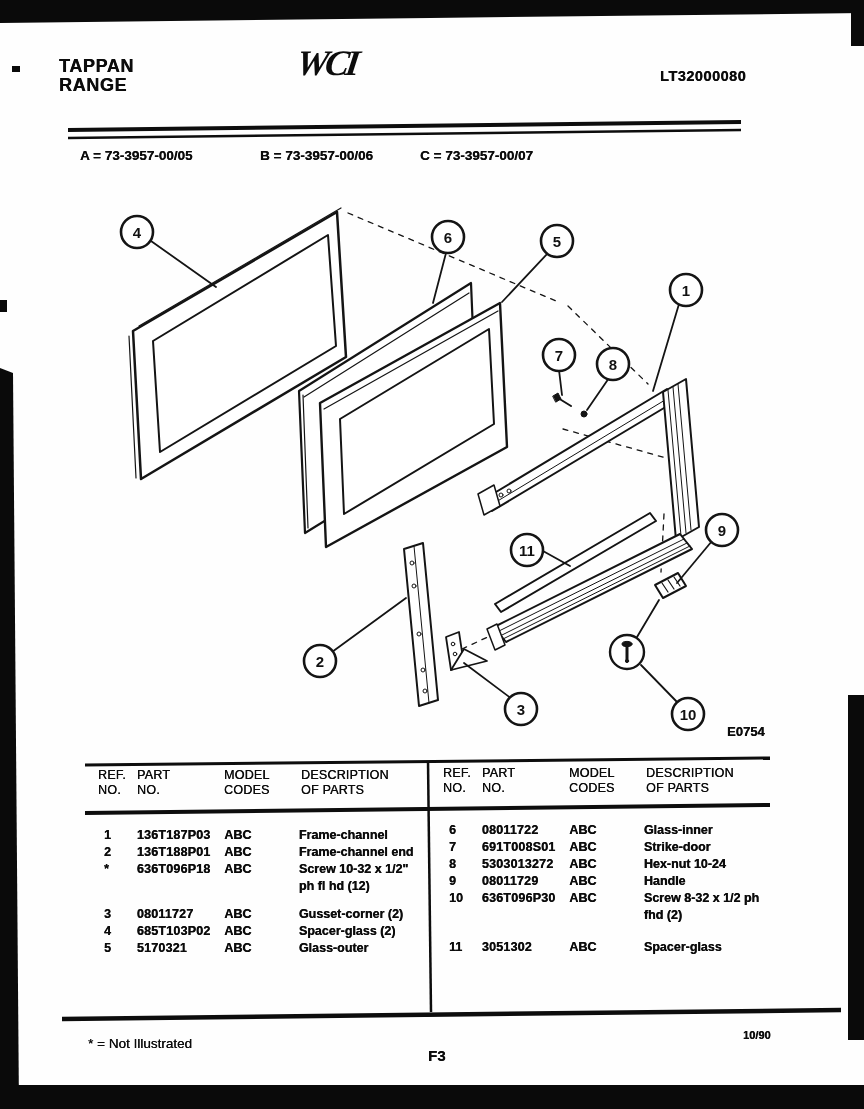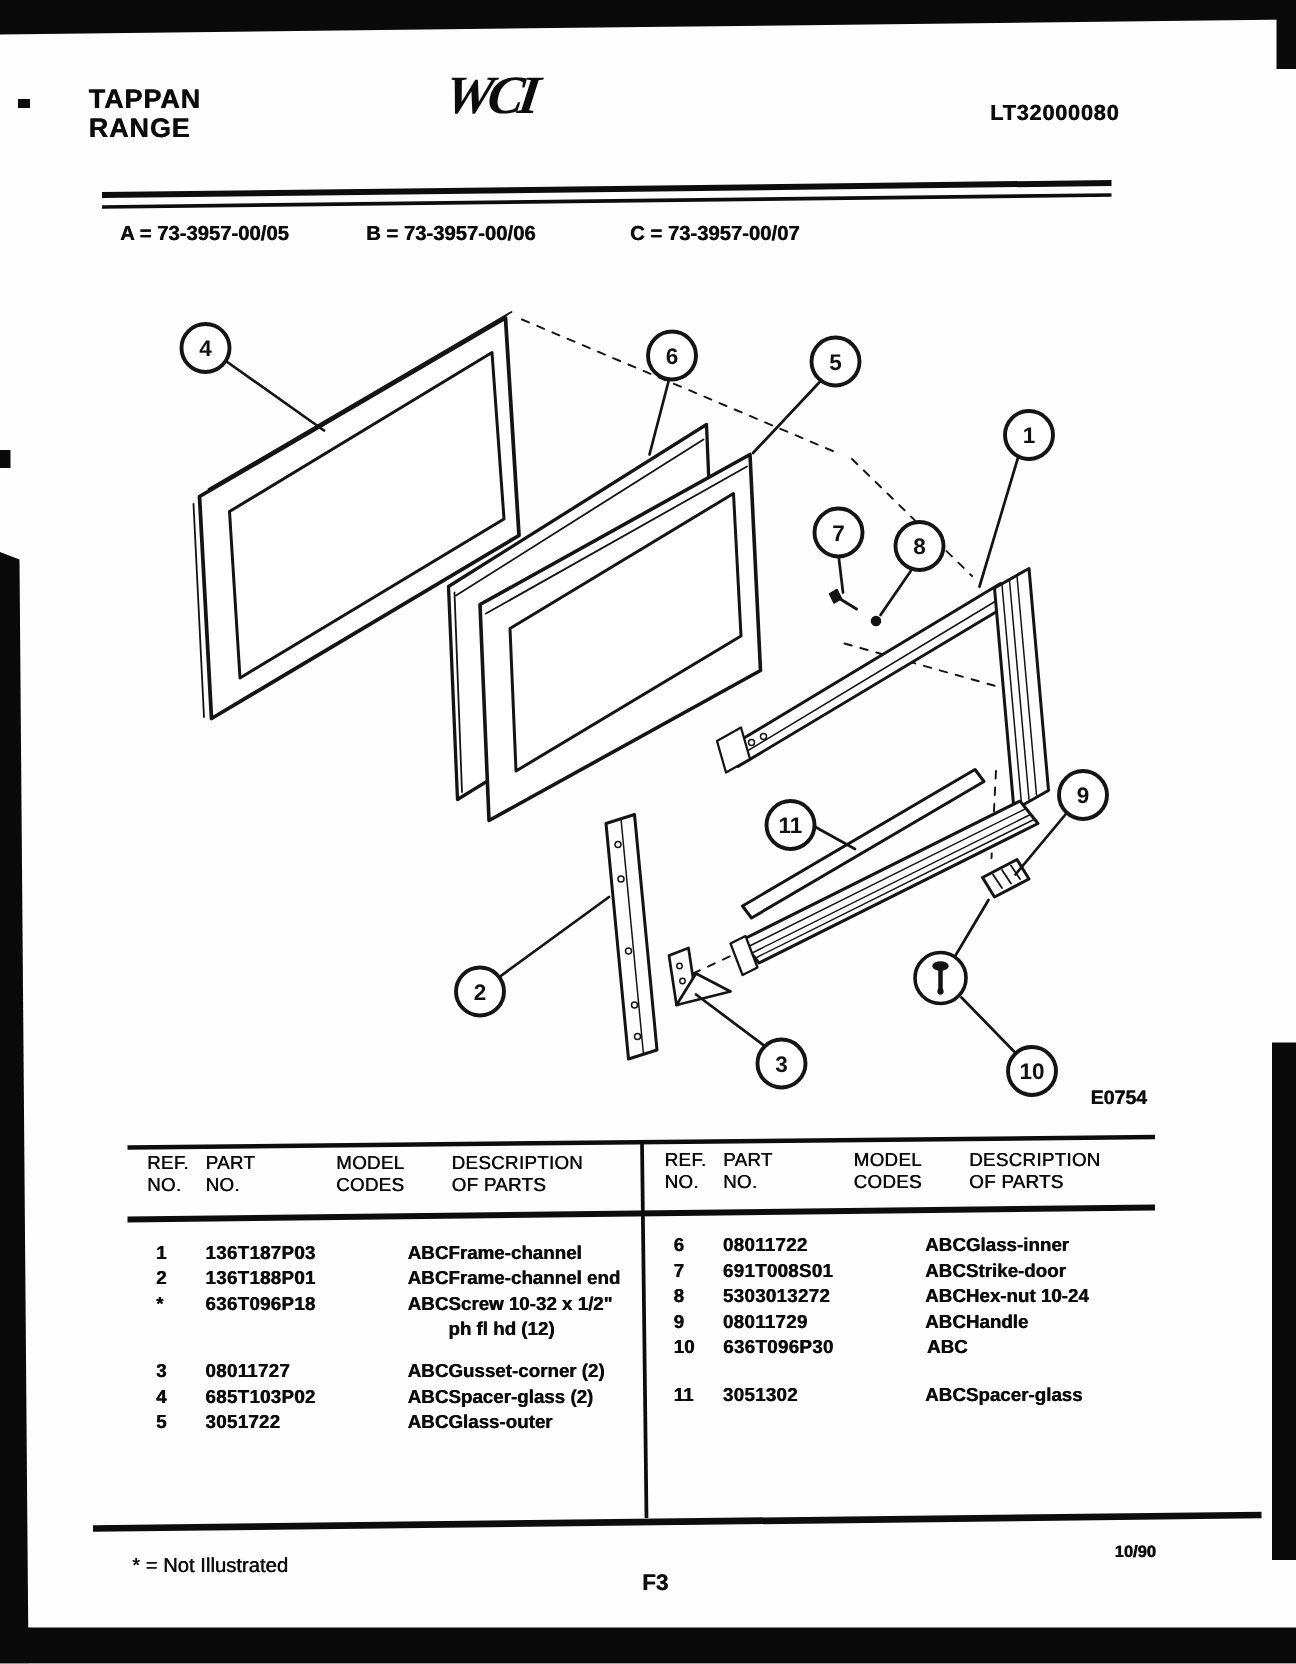--- a/index.html
+++ b/index.html
@@ -8,31 +8,31 @@
   .abs{position:absolute;}
   .thick{text-shadow:0.35px 0 0 currentColor;}
   
   .brand{left:59px;top:57px;font-size:18px;font-weight:bold;line-height:19px;letter-spacing:.6px;}
   .logo{left:297px;top:42px;font-size:36px;font-weight:bold;font-style:italic;letter-spacing:-3.5px;
         font-family:"Liberation Serif",serif;transform:skewX(-8deg);}
   .cat-title{left:363px;top:55px;font-size:15.5px;font-weight:bold;letter-spacing:.4px;}
   .doc-num{left:660px;top:52px;font-size:14.5px;font-weight:bold;letter-spacing:.5px;margin-top:16px;}
   .models{left:0;top:148px;width:864px;font-size:13.5px;font-weight:bold;}
   .models span{position:absolute;white-space:nowrap;}
-  .model-a{left:80px;} .model-b{left:244px;} .model-c{left:420px;}
+  .model-a{left:80px;} .model-b{left:260px;} .model-c{left:420px;}
   .fig-code{left:727px;top:724px;font-size:13px;font-weight:bold;}
   
   .th{font-size:12.5px;font-weight:normal;line-height:15px;white-space:pre-line;letter-spacing:.2px;}
   .rows{font-size:12.5px;font-weight:bold;}
   .row{display:flex;line-height:17px;}
   .row.gap{margin-top:11px;}
   .rows-right .row.gap{margin-top:15px;}
   .c-ref{width:41px;padding-left:8px;box-sizing:border-box;}
   .c-part{width:88px;letter-spacing:.2px;}
-  .c-codes{width:75px;text-align:right;}
+  .c-codes{width:75px;}
   .c-desc{width:130px;white-space:pre-line;}
   
   .foot-note{left:88px;top:1036px;font-size:13.5px;font-weight:normal;}
   .foot-page{left:428px;top:1047px;font-size:15px;font-weight:bold;}
   .foot-date{left:743px;top:1029px;font-size:11px;font-weight:bold;}
   svg.art{position:absolute;left:0;top:0;}
   .callout-num{font:bold 15px "Liberation Sans",sans-serif;}
 </style>
 </head>
 <body>
@@ -251,21 +251,21 @@
         <span class="c-desc">Gusset-corner (2)</span>
       </div>
       <div class="row">
         <span class="c-ref">4</span>
         <span class="c-part">685T103P02</span>
         <span class="c-codes">ABC</span>
         <span class="c-desc">Spacer-glass (2)</span>
       </div>
       <div class="row">
         <span class="c-ref">5</span>
-        <span class="c-part">3051722</span>
+        <span class="c-part">5170321</span>
         <span class="c-codes">ABC</span>
         <span class="c-desc">Glass-outer</span>
       </div>
     </div>
   <div class="abs rows rows-right thick" style="left:441px;top:822px;width:332px;" id="rows-right">
       <div class="row">
         <span class="c-ref">6</span>
         <span class="c-part">08011722</span>
         <span class="c-codes">ABC</span>
         <span class="c-desc">Glass-inner</span>
@@ -285,20 +285,22 @@
       <div class="row">
         <span class="c-ref">9</span>
         <span class="c-part">08011729</span>
         <span class="c-codes">ABC</span>
         <span class="c-desc">Handle</span>
       </div>
       <div class="row">
         <span class="c-ref">10</span>
         <span class="c-part">636T096P30</span>
         <span class="c-codes">ABC</span>
+        <span class="c-desc">Screw 8-32 x 1/2 ph
+fhd (2)</span>
       </div>
       <div class="row gap">
         <span class="c-ref">11</span>
         <span class="c-part">3051302</span>
         <span class="c-codes">ABC</span>
         <span class="c-desc">Spacer-glass</span>
       </div>
     </div>
 
   <div class="abs foot-note thick">* = Not Illustrated</div>

